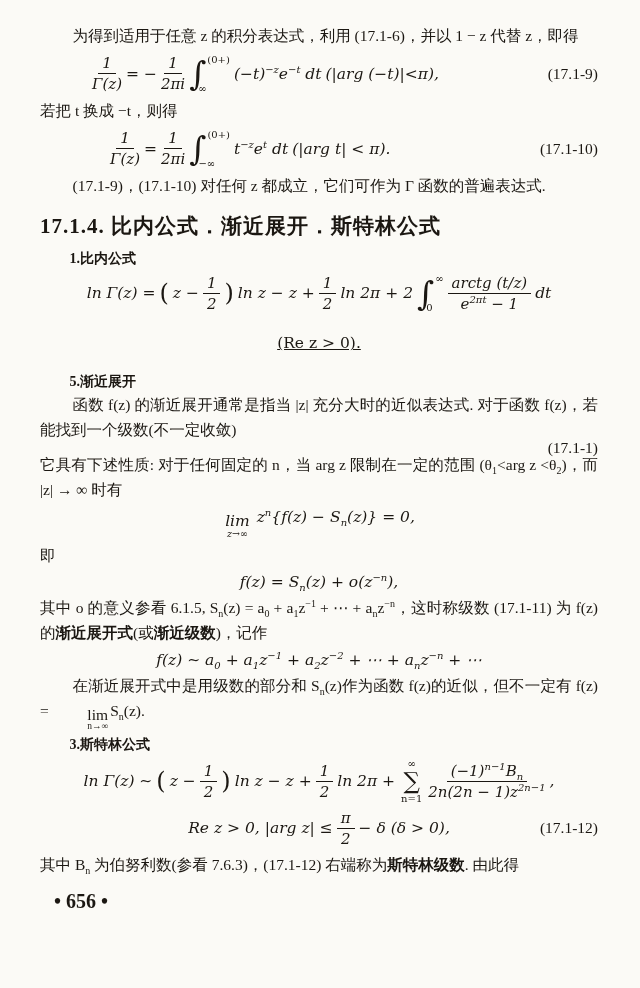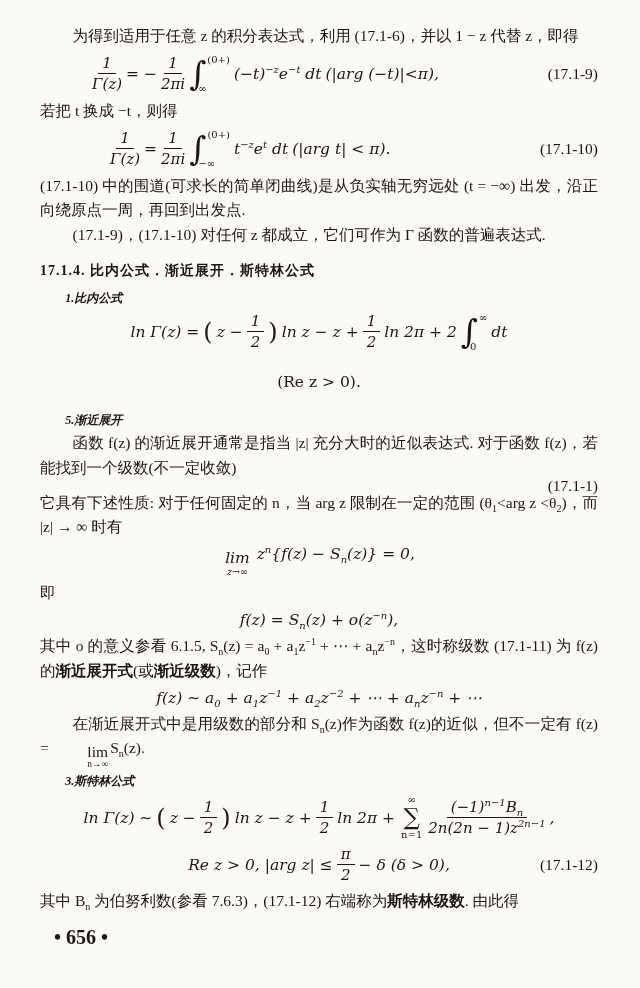--- a/index.html
+++ b/index.html
@@ -1,21 +1,21 @@
 <!DOCTYPE html>
 <html><head>
 <meta charset="utf-8">
 <style>
   html,body{margin:0;padding:0;width:640px;height:988px;overflow:hidden;background:#fbfaf6;}
   .page{box-sizing:border-box;width:640px;height:724px;padding:24px 42px 0 40px;
         font-family:"Liberation Serif","DejaVu Serif",serif;color:#1b1712;}
   p.bodyp{font-size:15.5px;line-height:1.6;margin:0;text-align:justify;}
   .indent{text-indent:2.1em;}
-  .heading{font-size:14px;font-weight:bold;margin:14px 0 10px;letter-spacing:1px;}
-  .subhead{font-size:12px;font-weight:bold;margin:4px 0 2px;padding-left:2.1em;font-style:italic;}
+  .heading{font-size:21px;font-weight:bold;margin:14px 0 10px;letter-spacing:1px;}
+  .subhead{font-size:14px;font-weight:bold;margin:4px 0 2px;padding-left:2.1em;}
   .eqrow{position:relative;display:flex;align-items:center;justify-content:center;
          column-gap:4px;margin:5px 0;font-size:15.5px;
          font-family:"DejaVu Serif",serif;font-style:italic;}
   .eqrow.left9{justify-content:flex-start;padding-left:52px;}
   .eqrow.left10{justify-content:flex-start;padding-left:70px;}
   .eqtag{position:absolute;right:0;top:50%;transform:translateY(-50%);
          font-style:normal;font-family:"Liberation Serif",serif;}
   .frac{display:inline-flex;flex-direction:column;align-items:center;
         vertical-align:middle;line-height:1.2;font-size:15px;}
   .frac .num{padding:0 4px 1px;border-bottom:1.2px solid #1b1712;}
@@ -27,21 +27,21 @@
   .limits .lim-lo{margin-left:-9px;}
   .sumwrap{display:inline-flex;flex-direction:column;align-items:center;
            font-size:10px;font-style:normal;line-height:1;margin:0 2px;}
   .sum-glyph{font-size:23px;line-height:1;margin:1px 0;}
   .bigp{font-size:24px;font-style:normal;line-height:1;}
   .op{font-style:normal;}
   sup,sub{font-size:10px;line-height:0;}
   .limstack{display:inline-flex;flex-direction:column;align-items:center;
             line-height:1;vertical-align:-4px;margin:0 2px;justify-content:flex-end;}
   .limstack .limunder{font-size:9.5px;}
-  .centerline{text-align:center;font-size:15.5px;font-family:"DejaVu Serif",serif;margin:21px 0;}
+  .centerline{text-align:center;font-size:15.5px;font-family:"DejaVu Serif",serif;margin:21px 0;text-decoration:underline;}
   .footer{margin-top:12px;padding-left:14px;font-weight:bold;font-size:20px;}
   .mathrun{white-space:pre-wrap;}
 </style>
 </head>
 <body>
 
 <div class="page">
 
   <p class="bodyp indent">为得到适用于任意 z 的积分表达式，利用 (17.1-6)，并以 1 − z 代替 z，即得</p>
 
@@ -84,21 +84,20 @@
       <span class="limits">
         <span class="lim-up">(0+)</span>
         <span class="lim-lo">−∞</span>
       </span>
     </span>
     <span class="mathrun"><span>t</span><sup>−z</sup><span>e</span><sup>t</sup><span> dt</span></span>
     <span class="cond">(|arg t| &lt; π).</span>
     <span class="eqtag">(17.1-10)</span>
   </div>
 
-  <p class="bodyp">(17.1-10) 中的围道(可求长的简单闭曲线)是从负实轴无穷远处 (t = −∞) 出发，沿正向绕原点一周，再回到出发点.</p>
   <p class="bodyp indent">(17.1-9)，(17.1-10) 对任何 z 都成立，它们可作为 Γ 函数的普遍表达式.</p>
 
   <h2 class="heading">17.1.4. 比内公式．渐近展开．斯特林公式</h2>
 
   <div class="subhead">1.比内公式</div>
 
   <div class="eqrow">
     <span>ln Γ(z) =</span>
     <span class="bigp">(</span>
     <span>z −</span>
@@ -113,20 +112,24 @@
       <span class="den">2</span>
     </span>
     <span>ln 2π + 2</span>
     <span class="intwrap">
       <span class="int-glyph">∫</span>
       <span class="limits">
         <span class="lim-up">∞</span>
         <span class="lim-lo">0</span>
       </span>
     </span>
+    <span class="frac">
+      <span class="num">arctg (t/z)</span>
+      <span class="den mathrun"><span>e</span><sup>2πt</sup><span> − 1</span></span>
+    </span>
     <span>dt</span>
   </div>
   <div class="centerline">(Re z &gt; 0).</div>
 
   <div class="subhead">5.渐近展开</div>
   <p class="bodyp indent">函数 f(z) 的渐近展开通常是指当 |z| 充分大时的近似表达式. 对于函数 f(z)，若能找到一个级数(不一定收敛)</p>
 
   <div class="eqrow">
     <span class="eqtag">(17.1-1)</span>
   </div>

